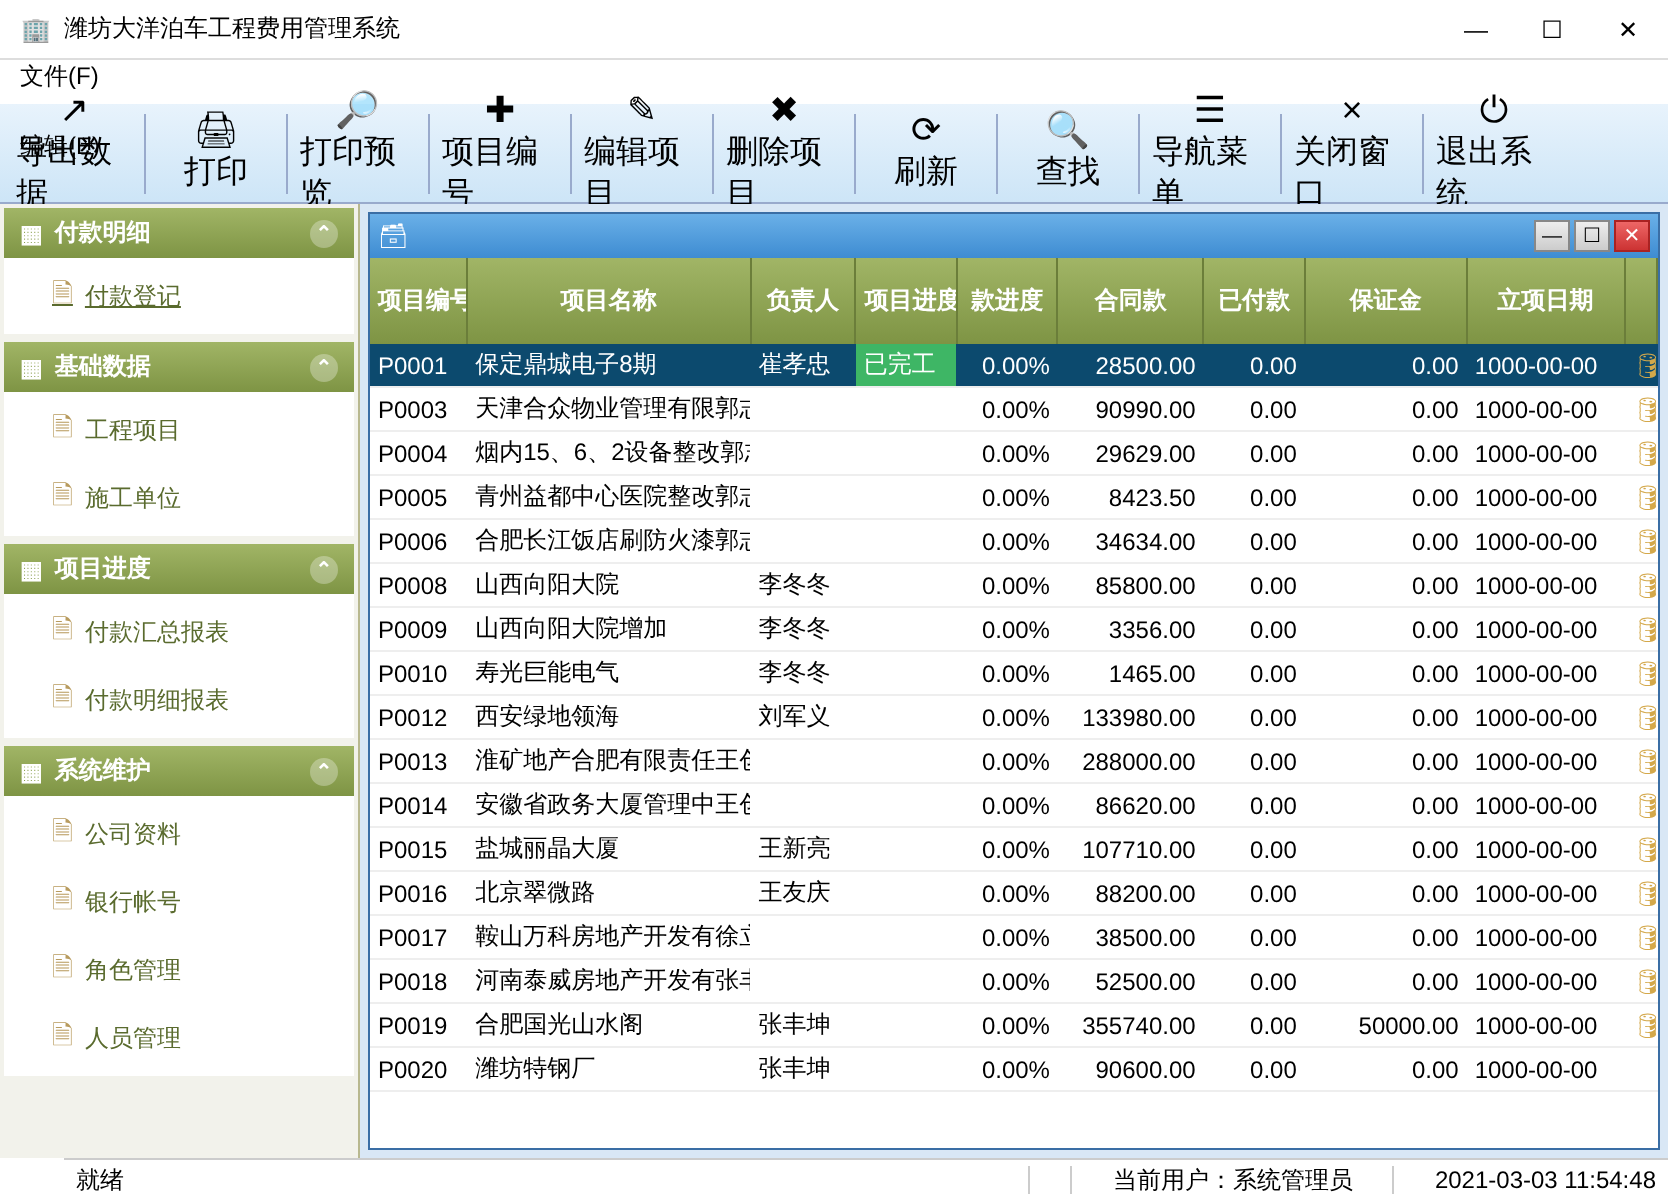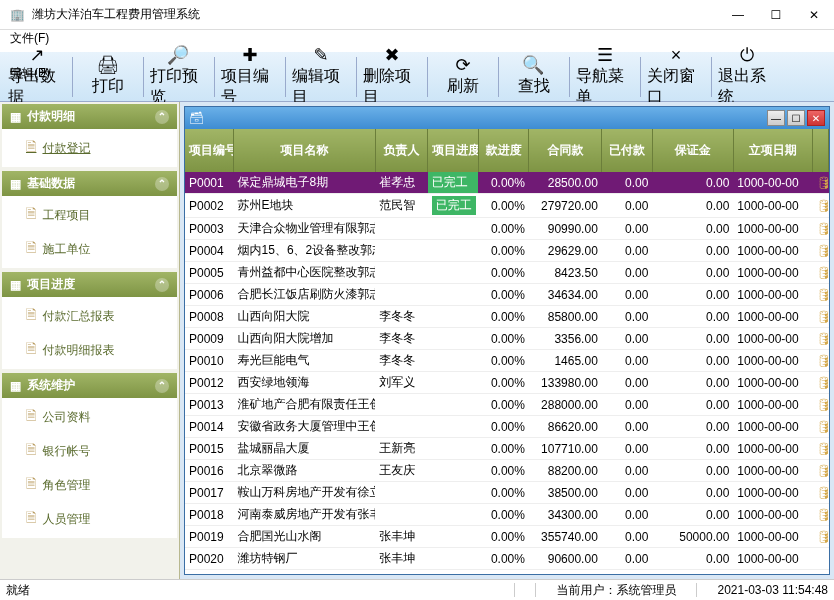--- a/index.html
+++ b/index.html
@@ -37,27 +37,27 @@
 .child-title { background: linear-gradient(#6ab0e8, #3e8cd2); height: 22px; display: flex; align-items: center; padding: 0 4px; color: #fff; }
 .child-title-text { flex: 1; display: flex; align-items: center; gap: 4px; }
 .child-btns { display: flex; gap: 2px; }
 .child-btn { width: 18px; height: 16px; font-size: 10px; display: inline-flex; align-items: center; justify-content: center; cursor: pointer; background: linear-gradient(#eee,#ccc); border: 1px solid #888; color: #000; }
 .child-btn.close { background: linear-gradient(#e66,#c33); color: #fff; border-color: #a22; }
 
 .grid { flex: 1; overflow: auto; }
 .grid table { border-collapse: collapse; width: 100%; table-layout: fixed; }
 .grid th { background: linear-gradient(#a1b566,#7e9444); color: #fff; font-weight: bold; padding: 13px 4px; border-right: 1px solid #6b7e3a; text-align: center; font-size: 12px; overflow: hidden; white-space: nowrap; }
 .grid td { padding: 2px 4px; border-bottom: 1px solid #eee; font-size: 12px; white-space: nowrap; overflow: hidden; }
-.grid tr.selected td { background: #701a75; color: #fff; }
+.grid tr.selected td { background: #0c4a6e; color: #fff; }
 .grid tr.selected td.hl { background: #3eb665; }
 .cell-hl { background: #3eb665; color: #fff; display: inline-block; padding: 1px 4px; }
 .num { text-align: right; }
 .row-icon { color: #d4a84a; font-size: 12px; }
 
-.statusbar { height: 21px; display: flex; align-items: center; border-top: 1px solid #ccc; font-size: 12px; padding: 0 6px; gap: 20px; }
+.statusbar { height: 21px; display: flex; align-items: center; border-top: 1px solid #ccc; font-size: 12px; padding: 0 6px; gap: 20px; margin-left: 32px; }
 .statusbar .sep { border-left: 1px solid #ccc; height: 14px; }
 .statusbar .flex { flex: 1; }
 </style>
 </head>
 <body>
 
 <div class="titlebar">
   <span class="titlebar-icon">🏢</span>
   <span class="titlebar-title">潍坊大洋泊车工程费用管理系统</span>
   <div class="titlebar-btns">
@@ -265,32 +265,20 @@
                 <td>崔孝忠</td>
                 <td class="hl">已完工</td>
                 <td class="num">0.00%</td>
                 <td class="num">28500.00</td>
                 <td class="num">0.00</td>
                 <td class="num">0.00</td>
                 <td>1000-00-00</td>
                 <td><span class="row-icon">🛢</span></td>
               </tr>
               <tr class="">
-                <td>P0002</td>
-                <td>苏州E地块</td>
-                <td>范民智</td>
-                <td><span class="cell-hl">已完工</span></td>
-                <td class="num">0.00%</td>
-                <td class="num">279720.00</td>
-                <td class="num">0.00</td>
-                <td class="num">0.00</td>
-                <td>1000-00-00</td>
-                <td><span class="row-icon">🛢</span></td>
-              </tr>
-              <tr class="">
                 <td>P0003</td>
                 <td>天津合众物业管理有限郭志广</td>
                 <td></td>
                 <td></td>
                 <td class="num">0.00%</td>
                 <td class="num">90990.00</td>
                 <td class="num">0.00</td>
                 <td class="num">0.00</td>
                 <td>1000-00-00</td>
                 <td><span class="row-icon">🛢</span></td>
@@ -438,21 +426,21 @@
                 <td class="num">0.00</td>
                 <td>1000-00-00</td>
                 <td><span class="row-icon">🛢</span></td>
               </tr>
               <tr class="">
                 <td>P0018</td>
                 <td>河南泰威房地产开发有张丰坤</td>
                 <td></td>
                 <td></td>
                 <td class="num">0.00%</td>
-                <td class="num">34300.00</td>
+                <td class="num">52500.00</td>
                 <td class="num">0.00</td>
                 <td class="num">0.00</td>
                 <td>1000-00-00</td>
                 <td><span class="row-icon">🛢</span></td>
               </tr>
               <tr class="">
                 <td>P0019</td>
                 <td>合肥国光山水阁</td>
                 <td>张丰坤</td>
                 <td></td>

